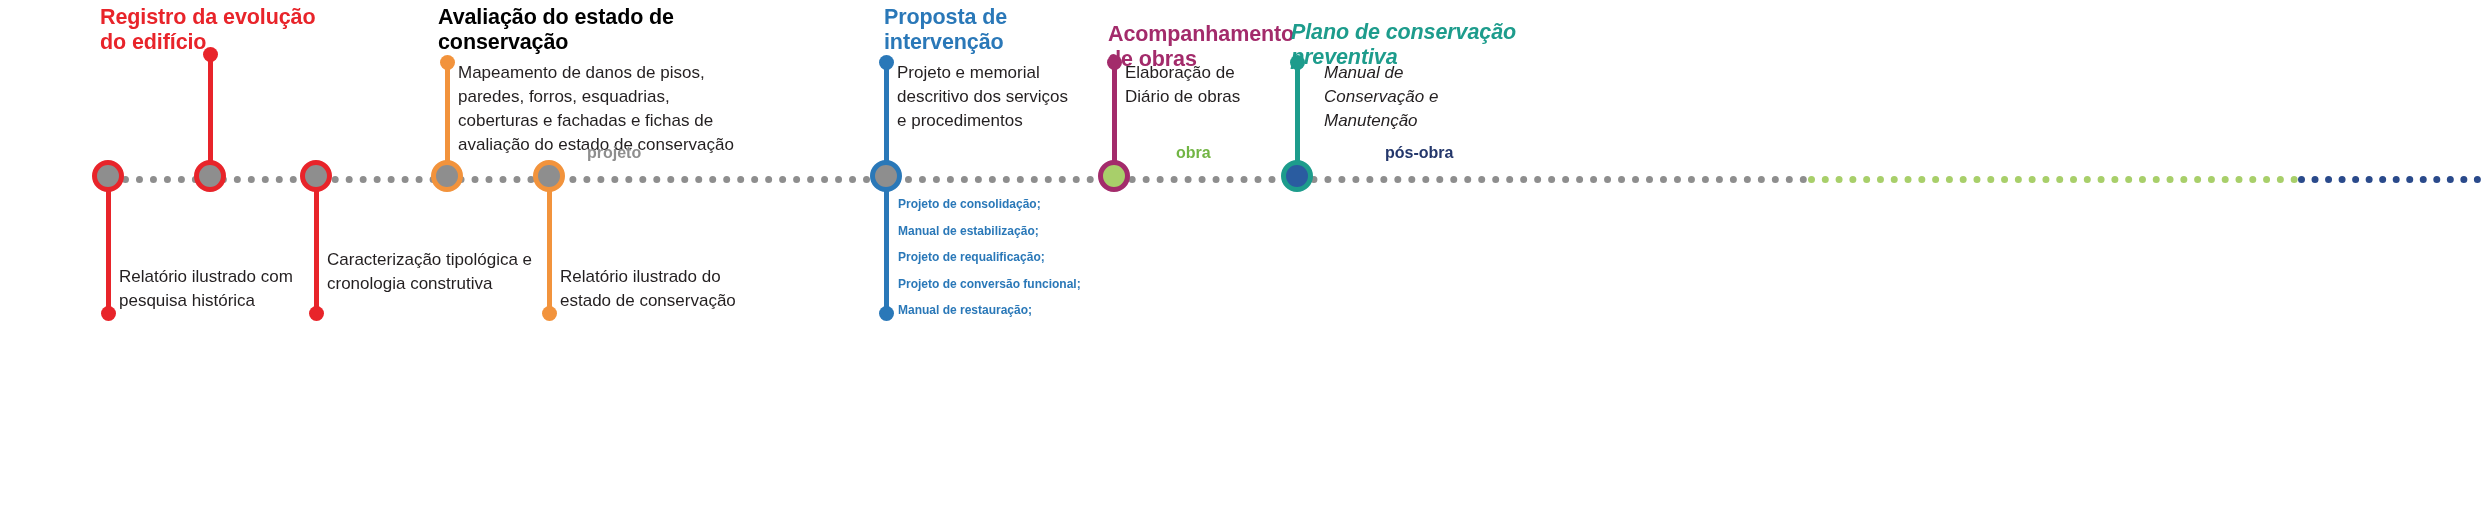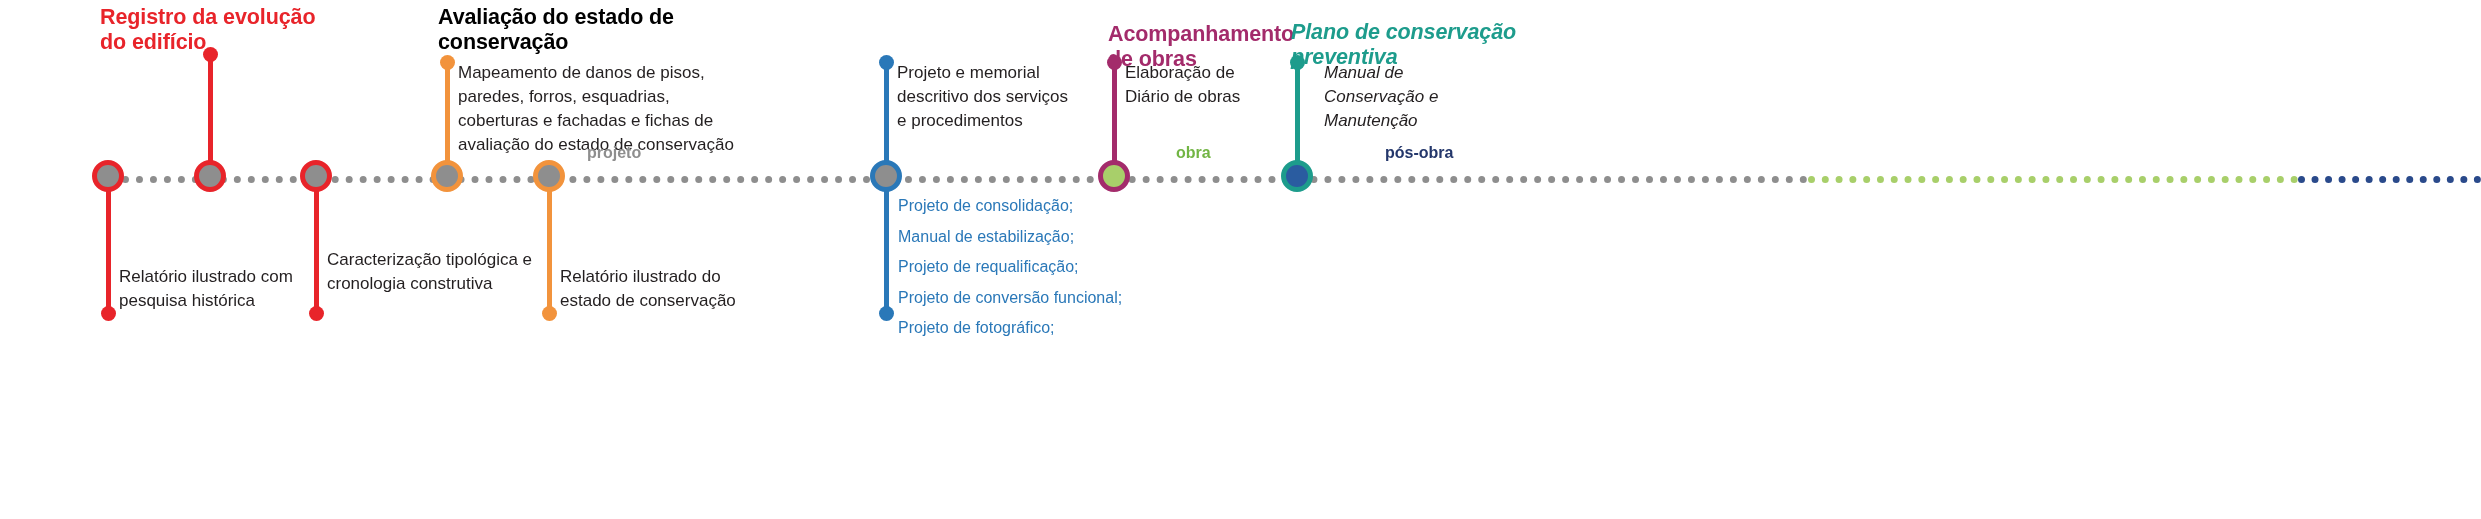--- a/index.html
+++ b/index.html
@@ -80,22 +80,22 @@
   .phase-label{
     position:absolute;
     font-weight:bold;
     font-size:16px;
     white-space:nowrap;
   }
 
   
   .sublist{
     position:absolute;
-    font-size:16px;
-    font-weight:normal;
+    font-size:12px;
+    font-weight:bold;
     line-height:1;
     white-space:nowrap;
   }
   .sublist div{ margin-bottom:14.5px; }
 </style>
 </head>
 <body>
 
 <div id="stage">
 
@@ -144,20 +144,22 @@
   <div class="node" style="left:447px; border-color:#f2933c; background:#8e8e8e;"></div>
   <div class="node" style="left:549px; border-color:#f2933c; background:#8e8e8e;"></div>
   <div class="node" style="left:886px; border-color:#2a78b8; background:#8e8e8e;"></div>
   <div class="node" style="left:1114px; border-color:#a32b6b; background:#a8cf6a;"></div>
   <div class="node" style="left:1297px; border-color:#1d9c8c; background:#2a5ca0;"></div>
 
   <div class="heading" style="left:100px; top:5px; color:#e8242a;">Registro da evolução
 do edifício</div>
   <div class="heading" style="left:438px; top:5px; color:#000000;">Avaliação do estado de
 conservação</div>
+  <div class="heading" style="left:884px; top:5px; color:#2a78b8;">Proposta de
+intervenção</div>
   <div class="heading" style="left:1108px; top:22px; color:#a32b6b;">Acompanhamento
 de obras</div>
   <div class="heading" style="left:1291px; top:20px; color:#1d9c8c;font-style:italic;">Plano de conservação
 preventiva</div>
 
 
   <div class="note" style="left:458px; top:61px;">Mapeamento de danos de pisos,
 paredes, forros, esquadrias,
 coberturas e fachadas e fichas de
 avaliação do estado de conservação</div>
@@ -184,16 +186,16 @@
 
   <div class="phase-label" style="left:587px; top:144px; color:#8e8e8e;">projeto</div>
   <div class="phase-label" style="left:1176px; top:144px; color:#72b544;">obra</div>
   <div class="phase-label" style="left:1385px; top:144px; color:#24376b;">pós-obra</div>
 
   <div class="sublist" style="left:898px; top:198px; color:#2a78b8;">
     <div>Projeto de consolidação;</div>
     <div>Manual de estabilização;</div>
     <div>Projeto de requalificação;</div>
     <div>Projeto de conversão funcional;</div>
-    <div>Projeto de fotográfico;</div>
+    <div>Manual de restauração;</div>
   </div>
 
 </div>
 
 </body></html>

